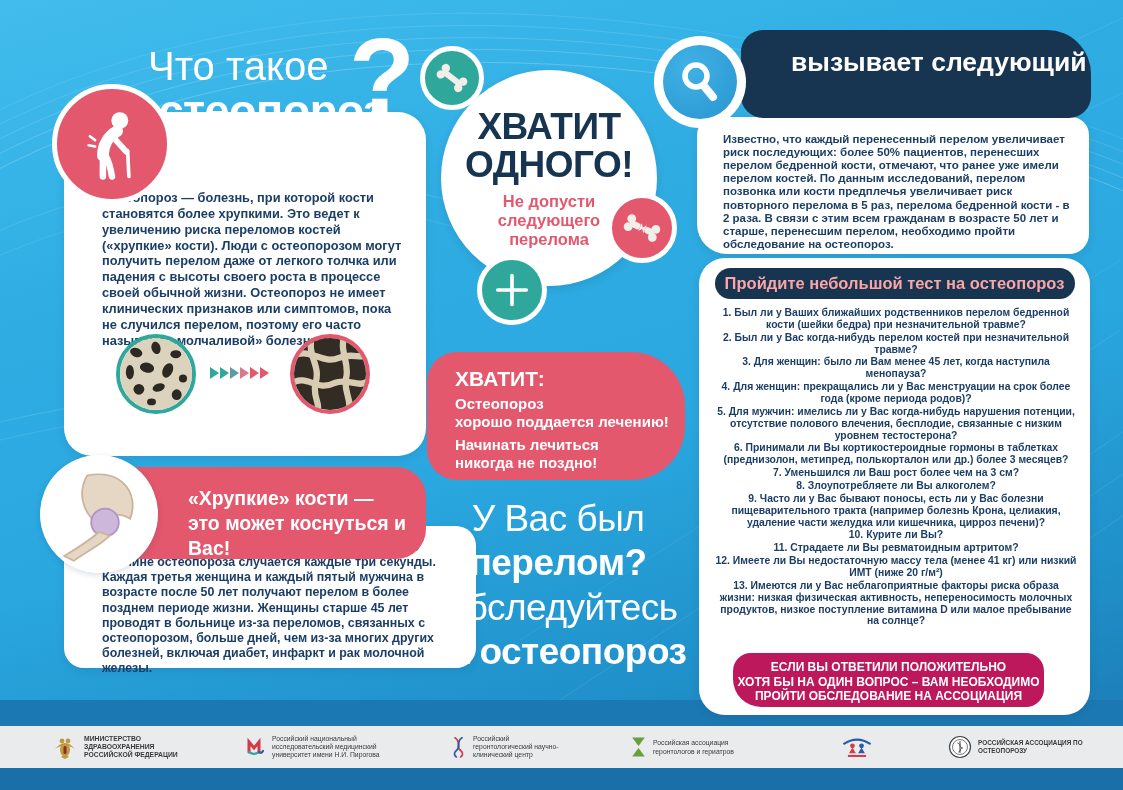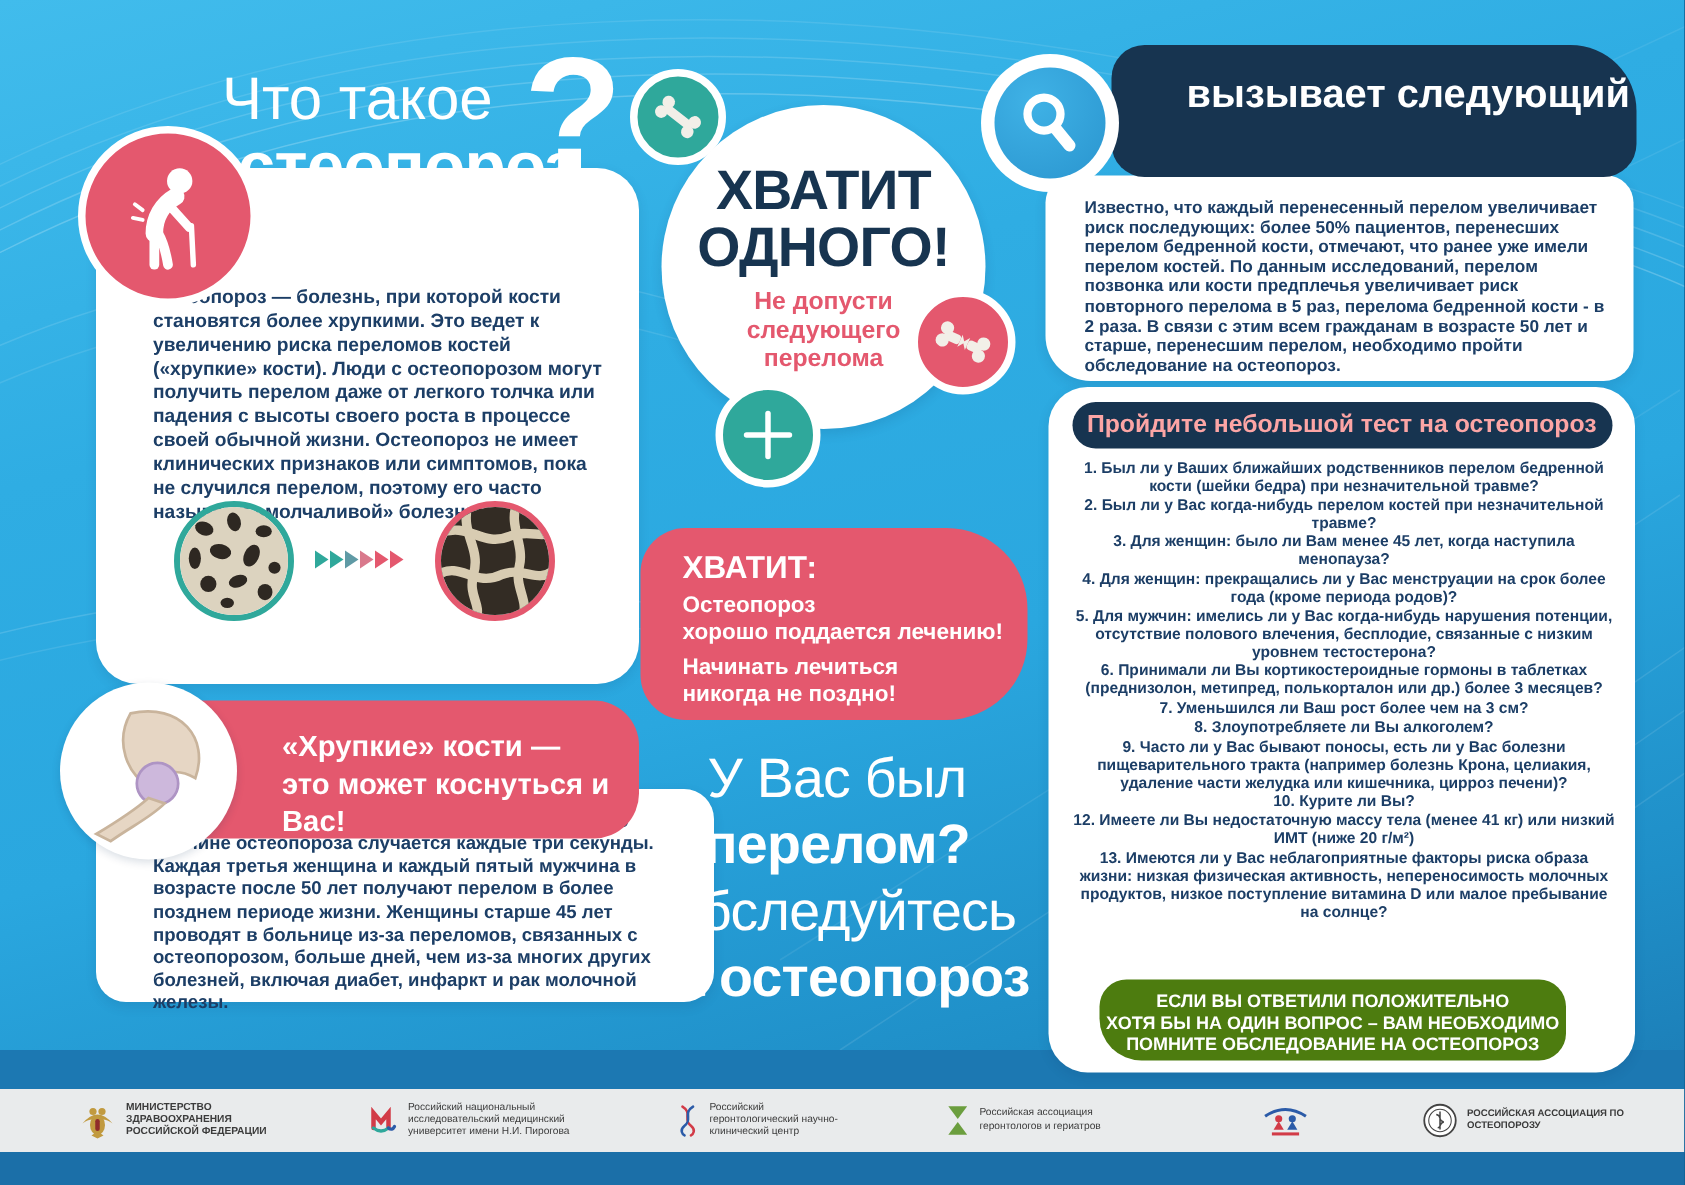--- a/index.html
+++ b/index.html
@@ -76,21 +76,21 @@
     background:radial-gradient(circle at 35% 30%,#3fb2e6,#2a95cf);
     display:flex;align-items:center;justify-content:center;}
   .info-card{left:697px;top:117px;width:392px;height:137px;border-radius:18px 18px 20px 30px;z-index:1;
     box-sizing:border-box;padding:16px 18px 0 26px;font-size:11.5px;font-weight:600;color:#1c3e66;line-height:1.14;}
   .info-bold{font-weight:800;}
   .test-card{left:699px;top:258px;width:391px;height:457px;border-radius:26px;z-index:2;overflow:hidden;}
   .test-pill{margin:10px auto 0;width:360px;height:31px;background:#173450;border-radius:17px;
     color:#fca5a5;font-size:16.5px;font-weight:700;text-align:center;line-height:31px;}
   .q-list{padding:8px 13px 0 16px;font-size:10.4px;font-weight:600;color:#1c3e66;line-height:1.14;text-align:center;}
   .q{margin:0 0 1px 0;}
-  .warning{position:absolute;left:34px;right:46px;bottom:8px;height:54px;background:#4d7c0f;
+  .warning{position:absolute;left:34px;right:46px;bottom:8px;height:54px;background:#be185d;
     border-radius:18px 18px 18px 28px;color:#fff;text-align:center;font-size:12px;font-weight:600;
     box-sizing:border-box;padding-top:7px;line-height:1.22;}
   
   .footer-strip{left:0;top:726px;width:1123px;height:42px;background:#e9ebec;z-index:5;}
   .logo-group{position:absolute;top:50%;transform:translateY(-50%);display:flex;align-items:center;gap:6px;}
   .logo-label{font-size:6.8px;color:#3b3b3b;line-height:1.18;}
   .lbl-bold{font-weight:700;text-transform:uppercase;}
   .g1{left:52px;}  .g1 .logo-label{width:96px;}
   .g2{left:246px;} .g2 .logo-label{width:120px;}
   .g3{left:450px;} .g3 .logo-label{width:90px;}
@@ -290,27 +290,28 @@
       <div class="q">1.  Был ли у Ваших ближайших родственников перелом бедренной кости (шейки бедра) при незначительной травме?</div>
       <div class="q">2. Был ли у Вас когда-нибудь перелом костей при незначительной травме?</div>
       <div class="q">3. Для женщин: было ли Вам менее 45 лет, когда наступила менопауза?</div>
       <div class="q">4. Для женщин: прекращались ли у Вас менструации на срок более года (кроме периода родов)?</div>
       <div class="q">5. Для мужчин: имелись ли у Вас когда-нибудь нарушения потенции, отсутствие полового влечения, бесплодие, связанные с низким уровнем тестостерона?</div>
       <div class="q">6. Принимали ли Вы кортикостероидные гормоны в таблетках (преднизолон, метипред, полькорталон или др.) более 3 месяцев?</div>
       <div class="q">7. Уменьшился ли Ваш рост более чем на 3 см?</div>
       <div class="q">8. Злоупотребляете ли Вы алкоголем?</div>
       <div class="q">9. Часто ли у Вас бывают поносы, есть ли у Вас болезни пищеварительного тракта (например болезнь Крона, целиакия, удаление части желудка или кишечника, цирроз печени)?</div>
       <div class="q">10. Курите ли Вы?</div>
+      <div class="q">11. Страдаете ли Вы ревматоидным артритом?</div>
       <div class="q">12.  Имеете ли Вы недостаточную массу тела (менее 41 кг) или низкий ИМТ (ниже 20 г/м²)</div>
       <div class="q">13. Имеются ли у Вас неблагоприятные факторы риска образа жизни: низкая физическая активность, непереносимость молочных продуктов, низкое поступление витамина D или малое пребывание на солнце?</div>
     </div>
     <div class="warning">
       <div>ЕСЛИ ВЫ ОТВЕТИЛИ ПОЛОЖИТЕЛЬНО</div>
       <div>ХОТЯ БЫ НА ОДИН ВОПРОС – ВАМ НЕОБХОДИМО</div>
-      <div>ПОМНИТЕ ОБСЛЕДОВАНИЕ НА ОСТЕОПОРОЗ</div>
+      <div>ПРОЙТИ ОБСЛЕДОВАНИЕ НА АССОЦИАЦИЯ</div>
     </div>
   </div>
 
   <div class="abs footer-strip">
 
     <div class="logo-group g1">
       <svg width="26" height="26" viewBox="0 0 26 26">
         <path d="M3 15 Q13 3 23 15 Q18 11 13 13 Q8 11 3 15 Z" fill="#c19a3f"></path>
         <circle cx="10" cy="7" r="2.4" fill="#c19a3f"></circle>
         <circle cx="16" cy="7" r="2.4" fill="#c19a3f"></circle>

